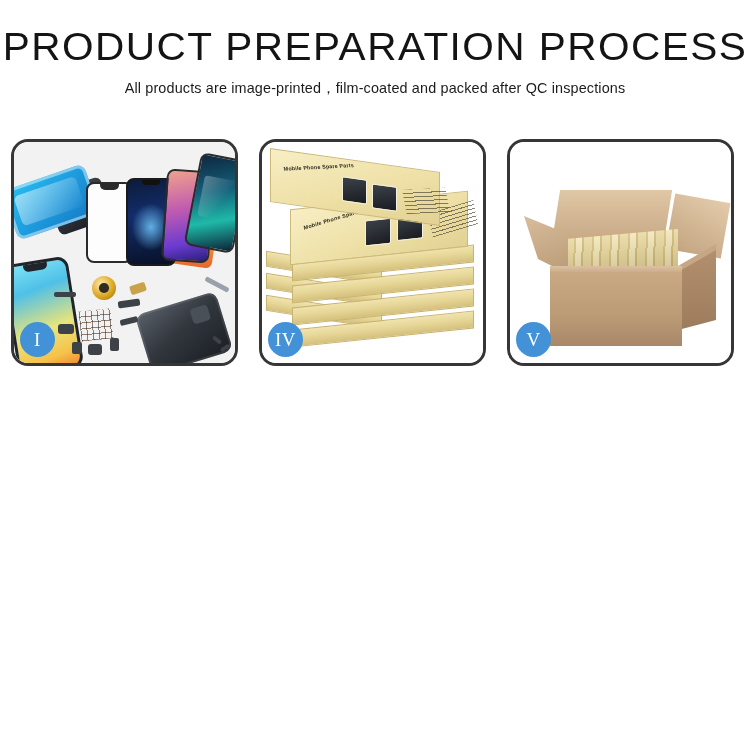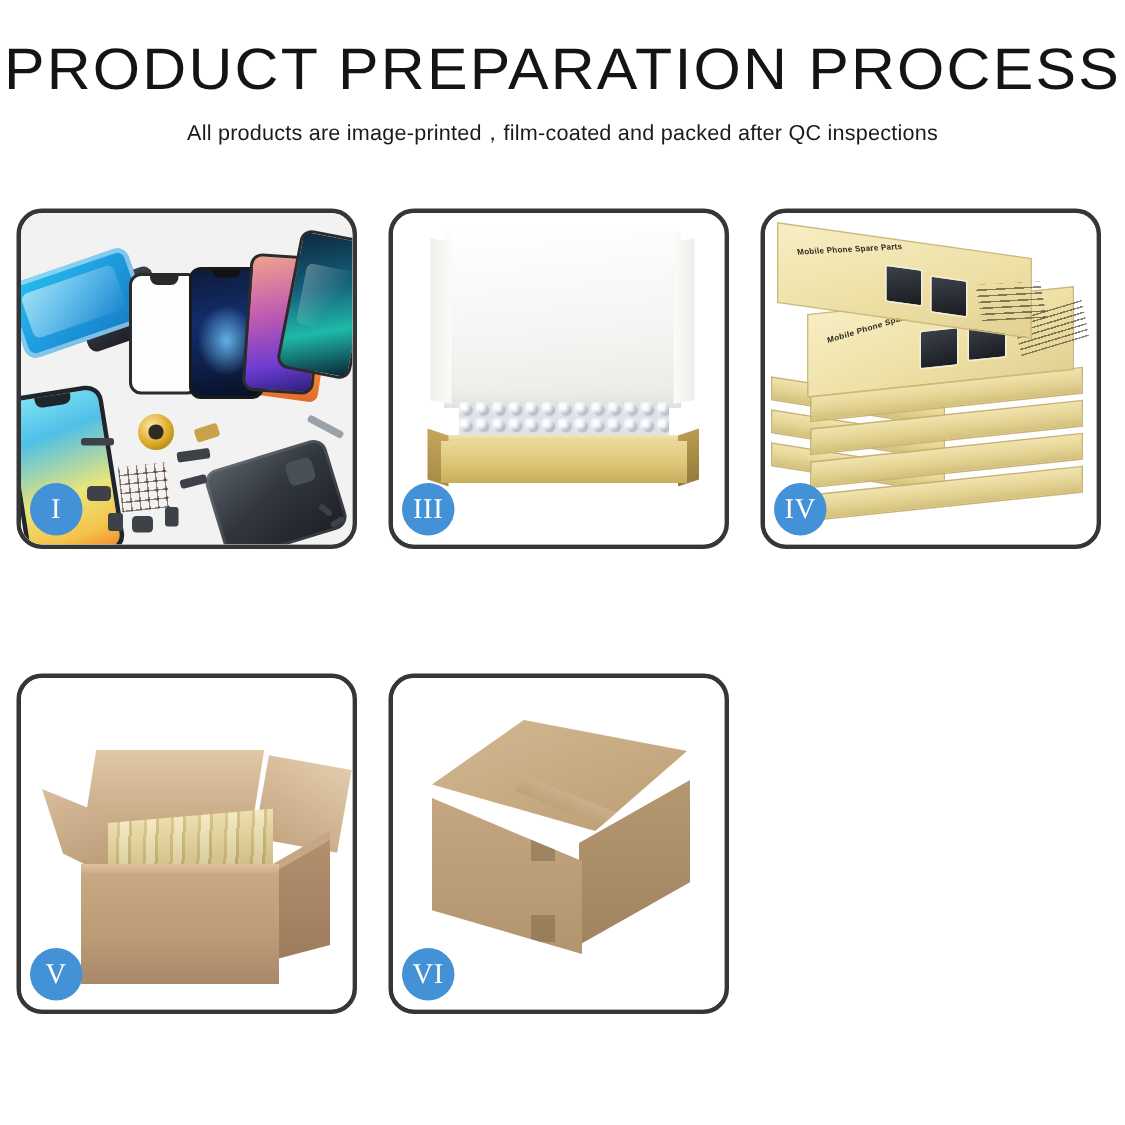--- a/index.html
+++ b/index.html
@@ -517,31 +517,20 @@
         <div class="tiny" style="left:116px;top:142px;width:16px;height:9px;background:#caa24a;transform:rotate(-18deg);"></div>
         <div class="tiny" style="left:26px;top:194px;width:8px;height:14px;background:#7d848d;"></div>
         <div class="tiny" style="left:198px;top:196px;width:10px;height:4px;transform:rotate(38deg);"></div>
         <div class="tiny" style="left:206px;top:204px;width:10px;height:4px;transform:rotate(-32deg);"></div>
         <div class="tiny" style="left:190px;top:140px;width:26px;height:5px;background:#9aa1aa;transform:rotate(28deg);"></div>
       </div>
       <div class="badge">I</div>
     </div>
 
 
-    <div class="panel">
-      <div class="panel-media p3">
-        <div class="p3-lid"></div>
-        <div class="p3-bubbles"></div>
-        <div class="p3-box-rim"></div>
-        <div class="p3-box-left"></div>
-        <div class="p3-box-right"></div>
-        <div class="p3-box-front"></div>
-      </div>
-      <div class="badge">III</div>
-    </div>
 
     <div class="panel">
       <div class="panel-media p4">
         <div class="stack">
 
           <div class="sbox" style="left:4px;top:118px;width:116px;height:16px;transform:skewY(9deg);"></div>
           <div class="sbox" style="left:4px;top:140px;width:116px;height:16px;transform:skewY(9deg);"></div>
           <div class="sbox" style="left:4px;top:162px;width:116px;height:16px;transform:skewY(9deg);"></div>
 
           <div class="sbox" style="left:30px;top:178px;width:182px;height:18px;transform:skewY(-6deg);"></div>
@@ -575,28 +564,15 @@
         <div class="goods"></div>
         <div class="flap flap-left"></div>
         <div class="carton-rim-side"></div>
         <div class="carton-side"></div>
         <div class="carton-rim"></div>
         <div class="carton-front"></div>
       </div>
       <div class="badge">V</div>
     </div>
 
-    <div class="panel">
-      <div class="panel-media p6">
-        <div class="sealed-top">
-          <div class="sealed-tape"></div>
-        </div>
-        <div class="sealed-right"></div>
-        <div class="sealed-left">
-          <div class="sealed-flapmark" style="left:66px;top:24px;"></div>
-          <div class="sealed-flapmark" style="left:66px;top:78px;"></div>
-        </div>
-      </div>
-      <div class="badge">VI</div>
-    </div>
 
   </div>
 </div>
 
 </body></html>

